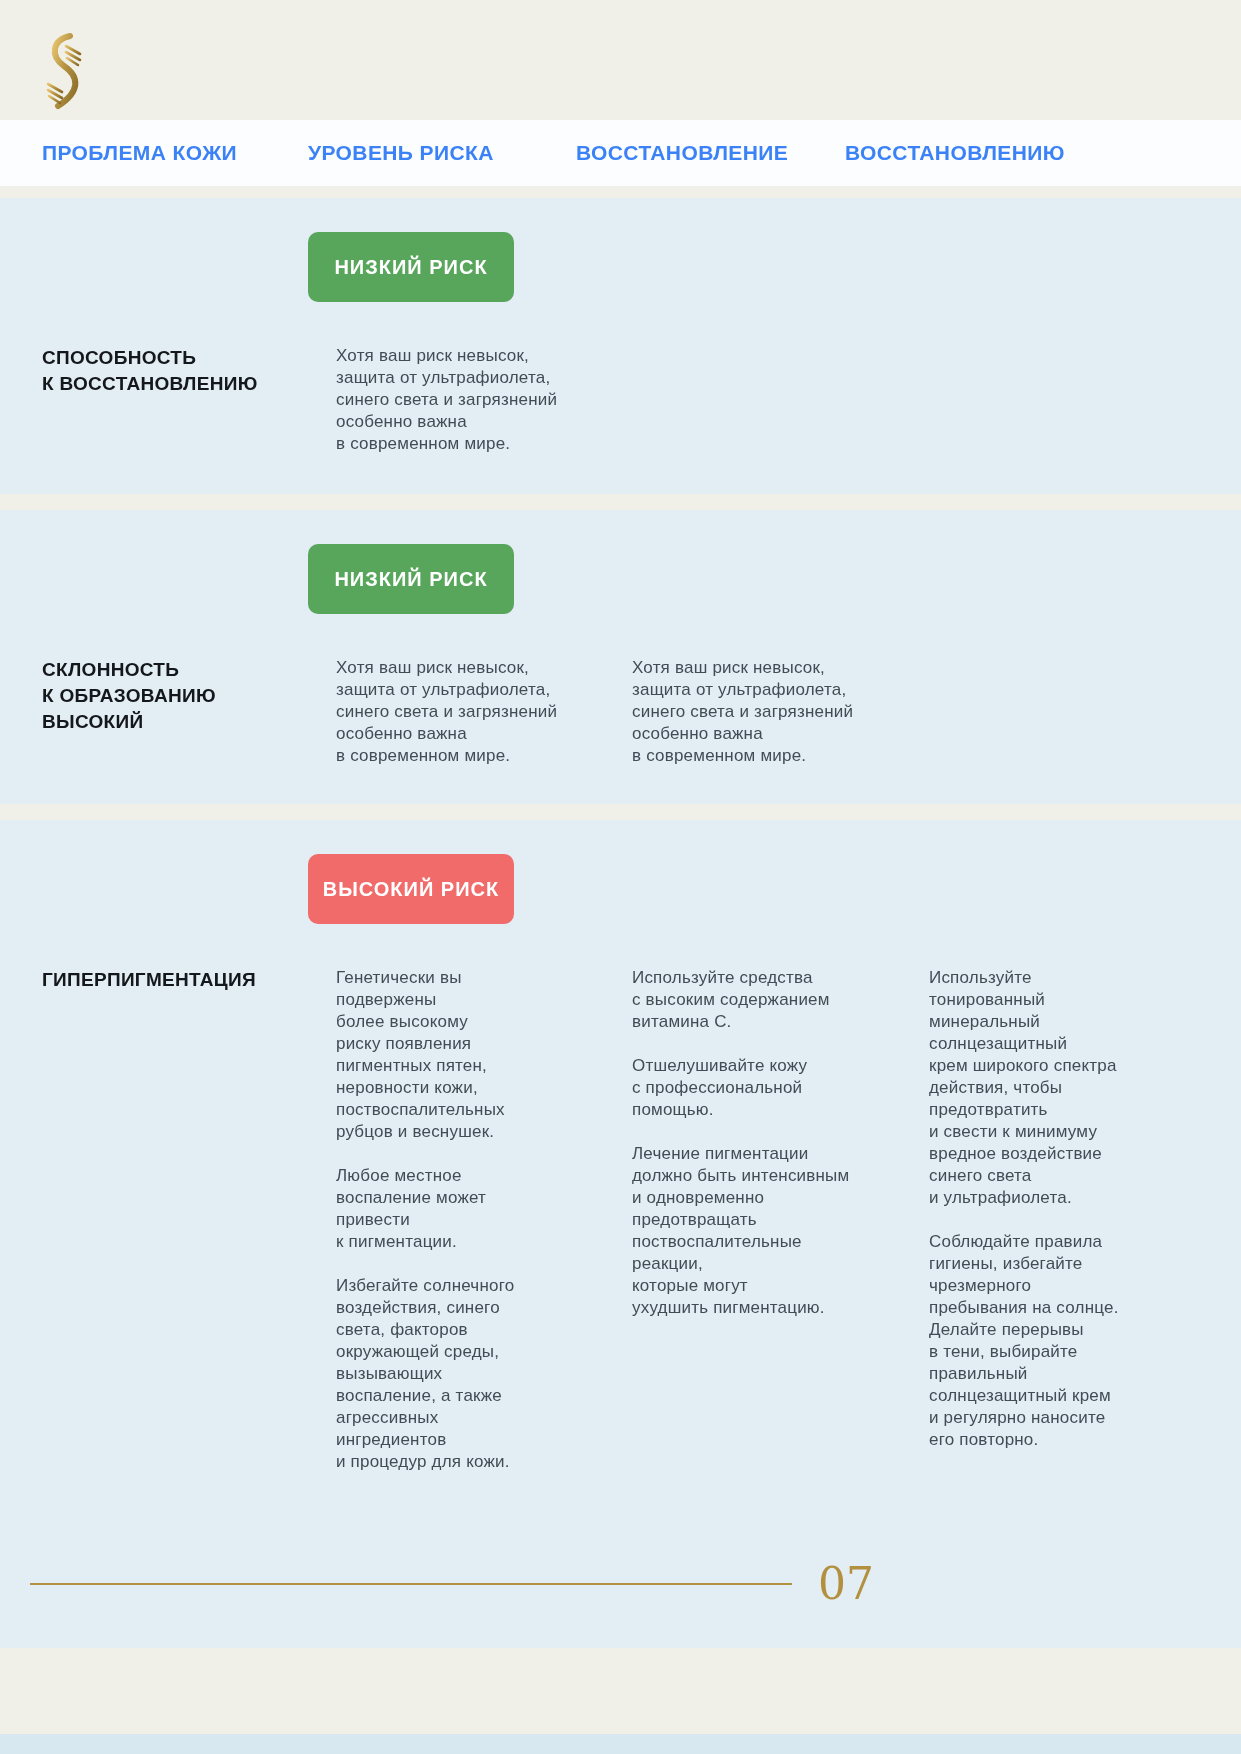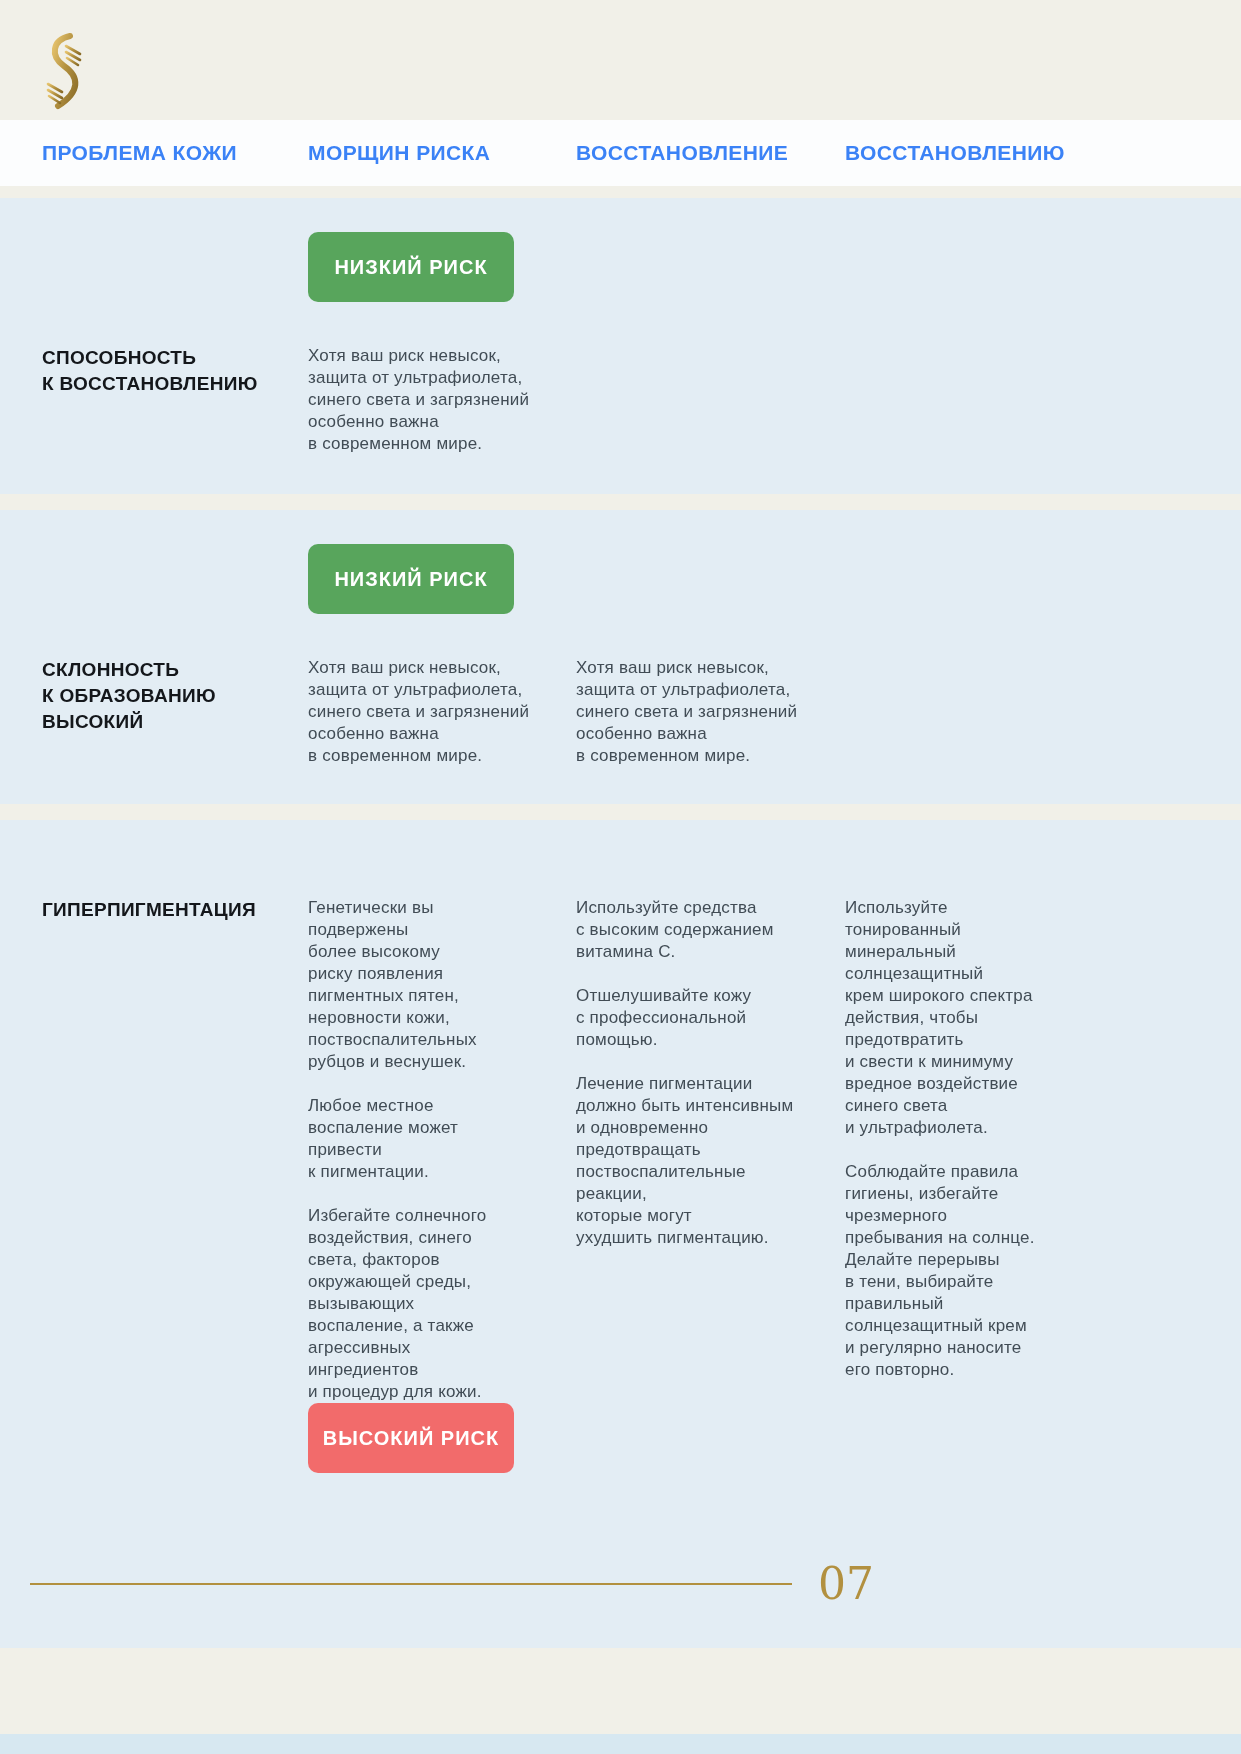--- a/index.html
+++ b/index.html
@@ -30,21 +30,21 @@
   .grid { display:grid; grid-template-columns:266px 268px 269px 1fr; }
   .badge-wrap { grid-column:2; }
   .badge {
     display:flex; align-items:center; justify-content:center;
     width:206px; height:70px; border-radius:10px;
     color:#ffffff; font-size:20px; font-weight:700; letter-spacing:1px;
     white-space:nowrap;
   }
   .badge.low  { background:#58a55c; }
   .badge.high { background:#f26b6b; }
-  .content-row { margin-top:43px; }
+  .content-row { margin-top:43px;gap:28px; }
   .problem {
     font-size:19px; font-weight:700; color:#14171b;
     line-height:26px; letter-spacing:0.3px; white-space:pre-line;
     padding-right:20px;
   }
   .body-text {
     font-size:17px; color:#414c55; line-height:22px;
     letter-spacing:0.2px; white-space:pre-line; padding-right:18px;
   }
   .footer {
@@ -80,21 +80,21 @@
       <path d="M26 22 L40 30" stroke="url(#gold)" stroke-width="2.6" stroke-linecap="round"></path>
       <path d="M27 28 L38 35" stroke="url(#gold)" stroke-width="2.6" stroke-linecap="round"></path>
       <path d="M8 54 L22 62" stroke="url(#gold)" stroke-width="2.6" stroke-linecap="round"></path>
       <path d="M8 60 L22 68" stroke="url(#gold)" stroke-width="2.6" stroke-linecap="round"></path>
       <path d="M9 66 L20 73" stroke="url(#gold)" stroke-width="2.6" stroke-linecap="round"></path>
     </svg>
   </div>
 
   <div class="header-band">
     <div class="hcol">ПРОБЛЕМА КОЖИ</div>
-    <div class="hcol">МОРЩИН РИСКА</div>
+    <div class="hcol">УРОВЕНЬ РИСКА</div>
     <div class="hcol">ВОССТАНОВЛЕНИЕ</div>
     <div class="hcol">ВОССТАНОВЛЕНИЮ</div>
   </div>
 
   <section class="card card1">
     <div class="grid">
       <div class="badge-wrap">
         <div class="badge low">НИЗКИЙ РИСК</div>
       </div>
     </div>
@@ -128,20 +128,25 @@
       <p class="body-text">Хотя ваш риск невысок,
 защита от ультрафиолета,
 синего света и загрязнений
 особенно важна
 в современном мире.</p>
       <p class="body-text"></p>
     </div>
   </section>
 
   <section class="card card3">
+    <div class="grid">
+      <div class="badge-wrap">
+        <div class="badge high">ВЫСОКИЙ РИСК</div>
+      </div>
+    </div>
     <div class="grid content-row">
       <h3 class="problem">ГИПЕРПИГМЕНТАЦИЯ</h3>
       <p class="body-text">Генетически вы
 подвержены
 более высокому
 риску появления
 пигментных пятен,
 неровности кожи,
 поствоспалительных
 рубцов и веснушек.
@@ -192,25 +197,20 @@
 гигиены, избегайте
 чрезмерного
 пребывания на солнце.
 Делайте перерывы
 в тени, выбирайте
 правильный
 солнцезащитный крем
 и регулярно наносите
 его повторно.</p>
     </div>
-    <div class="grid">
-      <div class="badge-wrap">
-        <div class="badge high">ВЫСОКИЙ РИСК</div>
-      </div>
-    </div>
   </section>
 
   <div class="footer">
     <div class="footer-line"></div>
     <div class="page-number">07</div>
   </div>
 
   <div class="bottom-strip"></div>
 
 </div>

